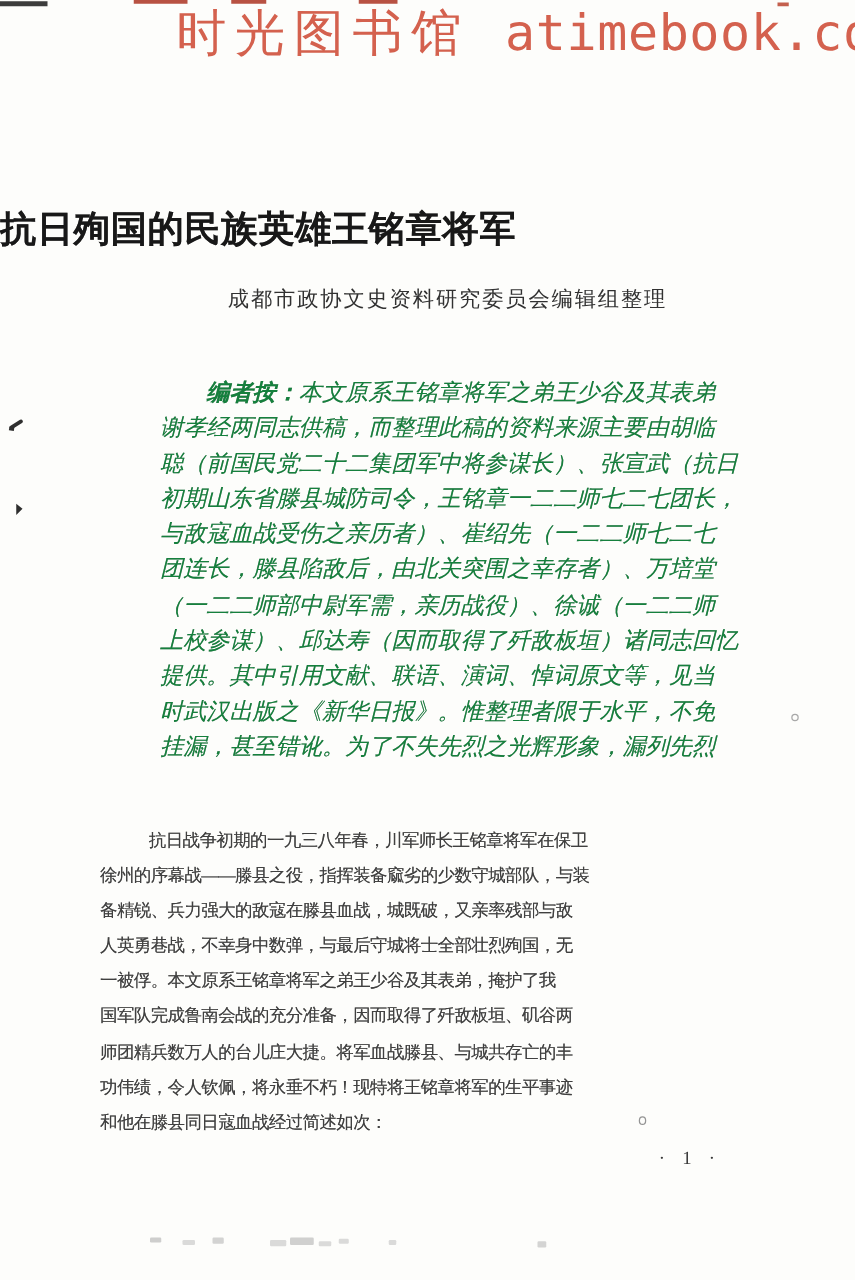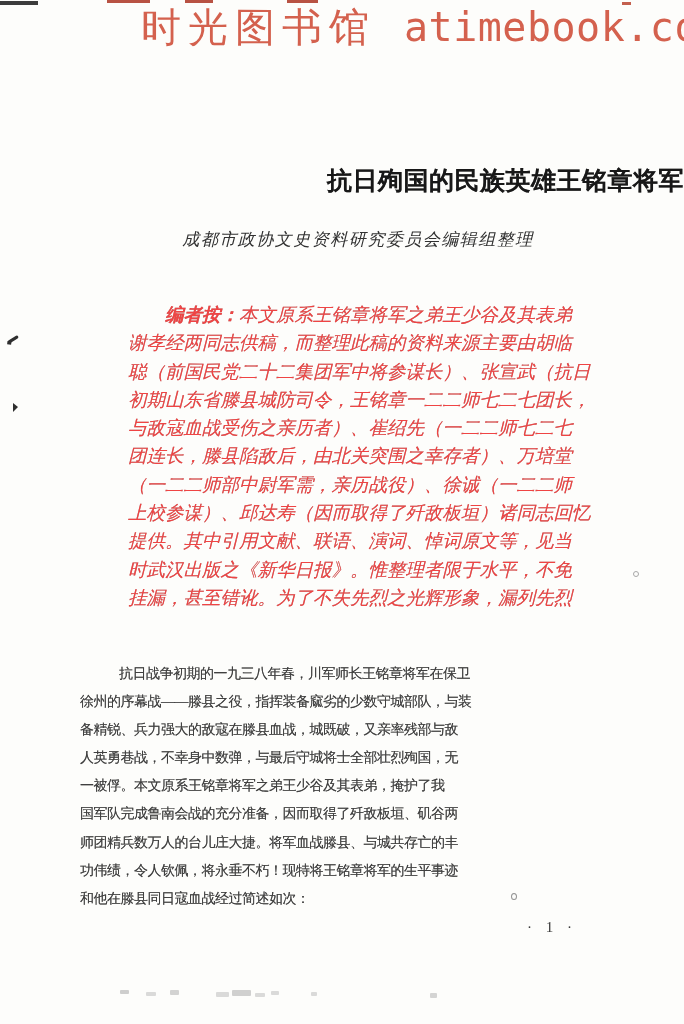--- a/index.html
+++ b/index.html
@@ -16,31 +16,31 @@
       margin-left:28px;letter-spacing:0.5px;}
 
   .frag{position:absolute;}
   .frag-a{left:0;top:1px;width:38px;height:4px;background:#3c3c3c;}
   .frag-b{left:107px;top:0;width:43px;height:3px;background:#b85243;}
   .frag-c{left:185px;top:0;width:28px;height:3px;background:#b85243;}
   .frag-d{left:287px;top:0;width:31px;height:3px;background:#b85243;}
   .frag-e{left:622px;top:2px;width:9px;height:3px;background:#c4604e;}
 
   
-  .doc-title{position:absolute;left:0;right:0;top:164px;text-align:right;
-      padding-left:38px;font-family:"DejaVu Sans",sans-serif;font-weight:bold;
-      font-size:25px;letter-spacing:0.5px;color:#181818;
+  .doc-title{position:absolute;left:0;right:0;top:164px;text-align:left;
+      font-family:"DejaVu Sans",sans-serif;font-weight:bold;
+      font-size:29px;letter-spacing:0.5px;color:#181818;
       text-shadow:0 0 0.5px rgba(0,0,0,.6);}
   .byline{position:absolute;left:0;right:0;top:228px;text-align:center;
-      padding-left:32px;font-style:italic;font-size:17px;letter-spacing:1.5px;
+      padding-left:32px;font-size:17px;letter-spacing:1.5px;
       color:#313131;}
 
   
   .note{position:absolute;left:128px;top:301px;width:480px;
-      font-style:italic;font-size:18.5px;line-height:28.3px;color:#ef4444;
+      font-style:italic;font-size:18.5px;line-height:28.3px;color:#15803d;
       text-shadow:0 0 0.4px rgba(0,0,0,.35);}
   .note .line{white-space:nowrap;}
   .note .first{text-indent:37px;}
   .note-label{font-weight:bold;}
 
   
   .bodytext{position:absolute;left:80px;top:660px;width:560px;
       font-size:14px;letter-spacing:-0.5px;line-height:28.1px;color:#404040;
       text-shadow:0 0 0.5px rgba(0,0,0,.5);}
   .bodytext .line{white-space:nowrap;}

